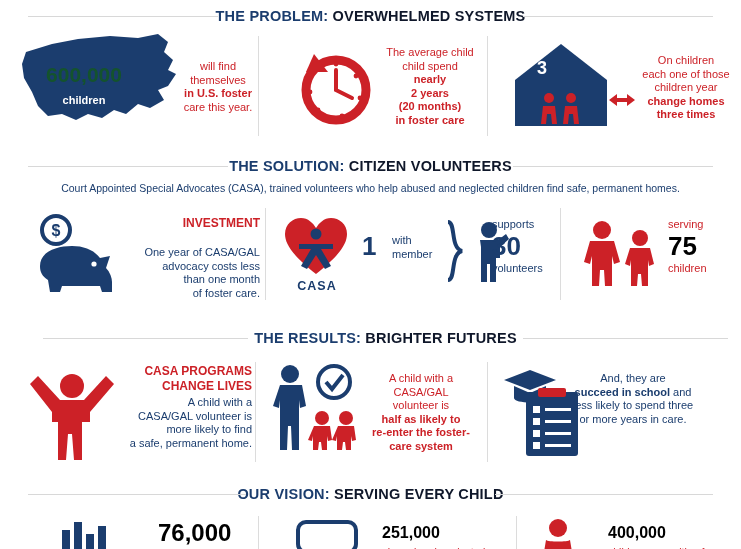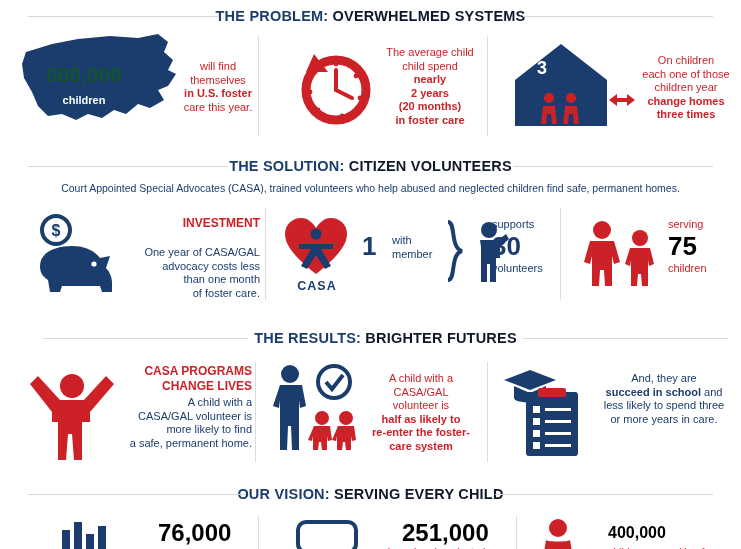--- a/index.html
+++ b/index.html
@@ -261,21 +261,21 @@
           <rect x="33" y="54" width="7" height="7"></rect>
           <rect x="33" y="66" width="7" height="7"></rect>
           <rect x="33" y="78" width="7" height="7"></rect>
           <rect x="45" y="44" width="26" height="3"></rect>
           <rect x="45" y="56" width="26" height="3"></rect>
           <rect x="45" y="68" width="26" height="3"></rect>
           <rect x="45" y="80" width="26" height="3"></rect>
         </g>
       </svg>
     </div>
-    <div class="txt navy ctr" style="left:594px;top:44px;width:140px;">
+    <div class="txt navy ctr" style="left:563px;top:44px;width:140px;">
       <div>And, they are</div>
       <div><span class="b red">succeed in school</span> <span>and</span></div>
       <div>less likely to spend three</div>
       <div>or more years in care.</div>
     </div>
   </div>
 
   <div class="section" style="top:484px;height:65px;">
     <div class="sec-head">
       <div class="rule left" style="width:218px;"></div>
@@ -295,21 +295,21 @@
         <rect x="38" y="8" width="8" height="26" fill="#1b3d6e"></rect>
       </svg>
     </div>
     <div class="txt hugered" style="left:158px;top:36px;width:90px;font-size:24px;line-height:26px;">76,000</div>
 
     <div class="ico" style="left:296px;top:36px;">
       <svg width="62" height="36" viewBox="0 0 62 36">
         <rect x="2" y="2" width="58" height="30" rx="8" fill="none" stroke="#1b3d6e" stroke-width="4"></rect>
       </svg>
     </div>
-    <div class="txt hugered" style="left:382px;top:36px;width:120px;font-size:24px;line-height:26px;margin-left:20px;">251,000</div>
+    <div class="txt hugered" style="left:382px;top:36px;width:120px;font-size:16px;line-height:26px;">251,000</div>
     <div class="txt red lt" style="left:382px;top:62px;width:140px;font-size:10.5px;">abused and neglected</div>
 
     <div class="ico" style="left:538px;top:34px;">
       <svg width="40" height="34" viewBox="0 0 40 34">
         <circle cx="20" cy="10" r="9" fill="#cc2127"></circle>
         <path fill="#cc2127" d="M8,22 C10,24 30,24 32,22 L34,34 L6,34 Z"></path>
       </svg>
     </div>
     <div class="txt hugered" style="left:608px;top:36px;width:126px;font-size:16px;line-height:26px;">400,000</div>
     <div class="txt red lt" style="left:608px;top:62px;width:140px;font-size:10.5px;">children are waiting for</div>

